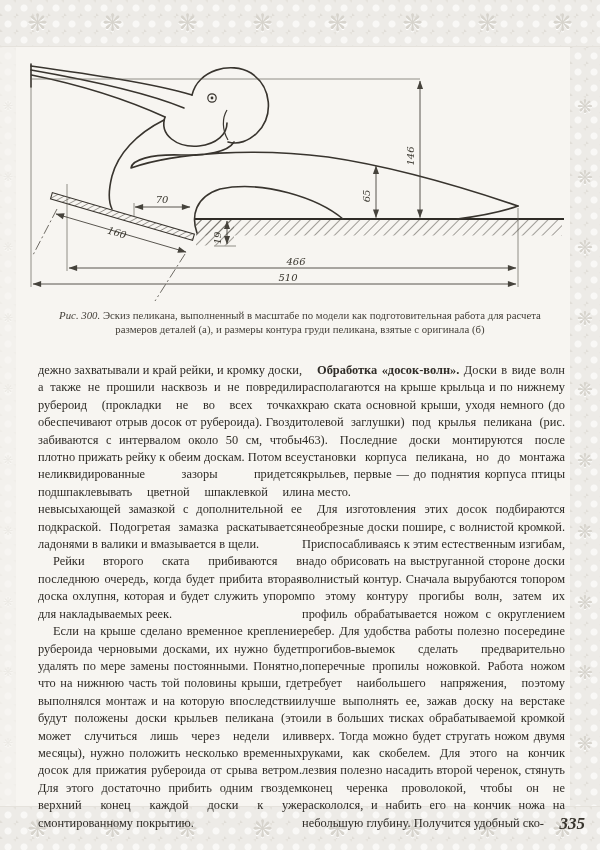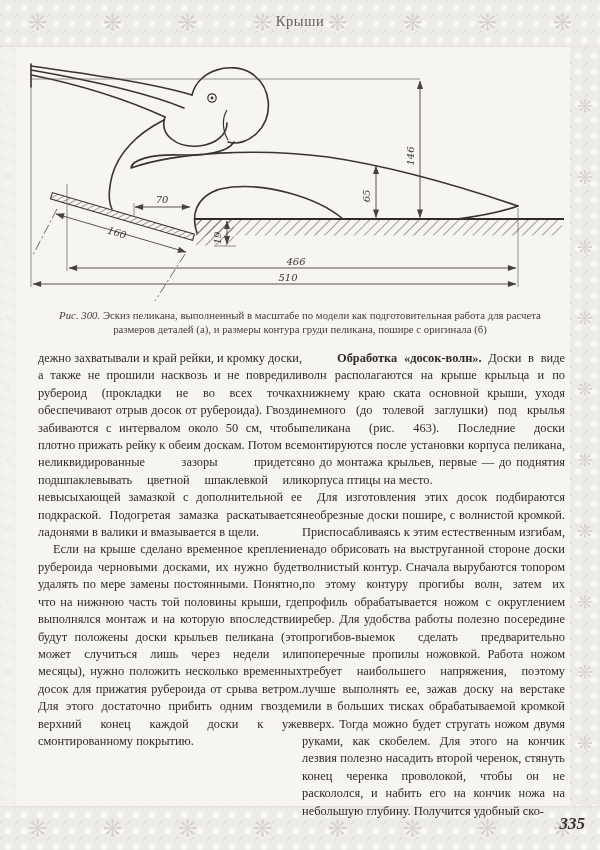--- a/index.html
+++ b/index.html
@@ -36,28 +36,28 @@
   }
   
   .fig{position:absolute;left:28px;top:56px;width:544px;height:250px;z-index:2;}
   .caption{
     position:absolute;z-index:2;left:58px;top:308px;width:484px;
     text-align:center;font-size:10.8px;line-height:14.4px;color:#45413a;
   }
   .caption .cap-label{font-style:italic;}
   
   .col{
-    position:absolute;top:350px;z-index:3;width:264px;
+    position:absolute;top:362px;z-index:3;width:264px;
     font-size:12.4px;line-height:17.4px;color:#2e2b26;text-align:justify;
   }
   #col-left{left:38px;}
   #col-right{left:302px;width:263px;}
   .col p{margin:0;}
   .col p.ind{text-indent:15px;}
-  .lead{font-weight:bold;margin-left:20px;}
+  .lead{font-weight:bold;}
   
   .bl{stroke:#38342e;stroke-width:1.6;fill:none;stroke-linecap:round;stroke-linejoin:round;}
   .bl-thin{stroke:#38342e;stroke-width:1.2;fill:none;}
   .gnd{stroke:#2f2c27;stroke-width:1.9;fill:none;}
   .dim{stroke:#46433c;stroke-width:.9;fill:none;}
   .ext{stroke:#5a564e;stroke-width:.65;fill:none;}
   .cln{stroke:#4a463f;stroke-width:.8;fill:none;stroke-dasharray:10 3 2 3;}
   .dimtext{font:italic 10px "DejaVu Serif", serif;fill:#3a372f;}
 </style>
 </head>
@@ -107,21 +107,20 @@
       <span>❋</span>
       <span>❋</span>
       <span>❋</span>
       <span>❋</span>
       <span>❋</span>
       <span>❋</span>
       <span>❋</span>
       <span>❋</span>
     </div>
 
-  <div class="hdr">Крыши</div>
   <div class="pageno">335</div>
 
   <svg class="fig" viewBox="0 0 544 250">
     <defs>
       <marker id="arr" viewBox="0 0 10 8" refX="9" refY="4" markerWidth="11" markerHeight="8" orient="auto-start-reverse">
         <path d="M0,0.6 L9.5,4 L0,7.4 Z" fill="#46433c"></path>
       </marker>
       <pattern id="hg" patternUnits="userSpaceOnUse" width="7" height="7" patternTransform="rotate(45)">
         <line x1="0" y1="0" x2="0" y2="7" stroke="#56524a" stroke-width="1.1"></line>
       </pattern>
@@ -180,25 +179,26 @@
       <text class="dimtext" transform="translate(342,140) rotate(-90)" text-anchor="middle">65</text>
       <text class="dimtext" transform="translate(193,182) rotate(-90)" text-anchor="middle">19</text>
       <text class="dimtext" x="134" y="147" text-anchor="middle">70</text>
       <text class="dimtext" transform="translate(88,180) rotate(16.5)" text-anchor="middle">160</text>
       <text class="dimtext" x="268" y="209" text-anchor="middle">466</text>
       <text class="dimtext" x="260" y="225" text-anchor="middle">510</text>
     </g>
   </svg>
 
   <div class="caption">
-    <span class="cap-label">Рис. 300.</span><span> Эскиз пеликана, выполненный в масштабе по модели как подготовительная работа для расчета размеров деталей (а), и размеры контура груди пеликана, пошире с оригинала (б)</span>
+    <span class="cap-label">Рис. 300.</span><span> Эскиз пеликана, выполненный в масштабе по модели как подготовительная работа для расчета размеров деталей (а), и размеры контура груди пеликана, взятые с оригинала (б)</span>
   </div>
 
   <div class="col" id="col-left">
     <p>дежно захватывали и край рейки, и кромку доски, а также не прошили насквозь и не повредили рубероид (прокладки не во всех точках обеспечивают отрыв досок от рубероида). Гвозди забиваются с интервалом около 50 см, чтобы плотно прижать рейку к обеим доскам. Потом все неликвидированные зазоры придется подшпаклевывать цветной шпаклевкой или невысыхающей замазкой с дополнительной ее подкраской. Подогретая замазка раскатывается ладонями в валики и вмазывается в щели.</p>
+    <p class="ind">Рейки второго ската прибиваются в последнюю очередь, когда будет прибита вторая доска охлупня, которая и будет служить упором для накладываемых реек.</p>
     <p class="ind">Если на крыше сделано временное крепление рубероида черновыми досками, их нужно будет удалять по мере замены постоянными. Понятно, что на нижнюю часть той половины крыши, где выполнялся монтаж и на которую впоследствии будут положены доски крыльев пеликана (это может случиться лишь через недели или месяцы), нужно положить несколько временных досок для прижатия рубероида от срыва ветром. Для этого достаточно прибить одним гвоздем верхний конец каждой доски к уже смонтированному покрытию.</p>
   </div>
 
   <div class="col" id="col-right">
     <p class="ind"><span class="lead">Обработка «досок-волн».</span><span> Доски в виде волн располагаются на крыше крыльца и по нижнему краю ската основной крыши, уходя немного (до толевой заглушки) под крылья пеликана (рис. 463). Последние доски монтируются после установки корпуса пеликана, но до монтажа крыльев, первые — до поднятия корпуса птицы на место.</span></p>
     <p class="ind">Для изготовления этих досок подбираются необрезные доски пошире, с волнистой кромкой. Приспосабливаясь к этим естественным изгибам, надо обрисовать на выструганной стороне доски волнистый контур. Сначала вырубаются топором по этому контуру прогибы волн, затем их профиль обрабатывается ножом с округлением ребер. Для удобства работы полезно посередине прогибов-выемок сделать предварительно поперечные пропилы ножовкой. Работа ножом требует наибольшего напряжения, поэтому лучше выполнять ее, зажав доску на верстаке или в больших тисках обрабатываемой кромкой вверх. Тогда можно будет стругать ножом двумя руками, как скобелем. Для этого на кончик лезвия полезно насадить второй черенок, стянуть конец черенка проволокой, чтобы он не раскололся, и набить его на кончик ножа на небольшую глубину. Получится удобный ско-</p>
   </div>
 
 </div>
 

